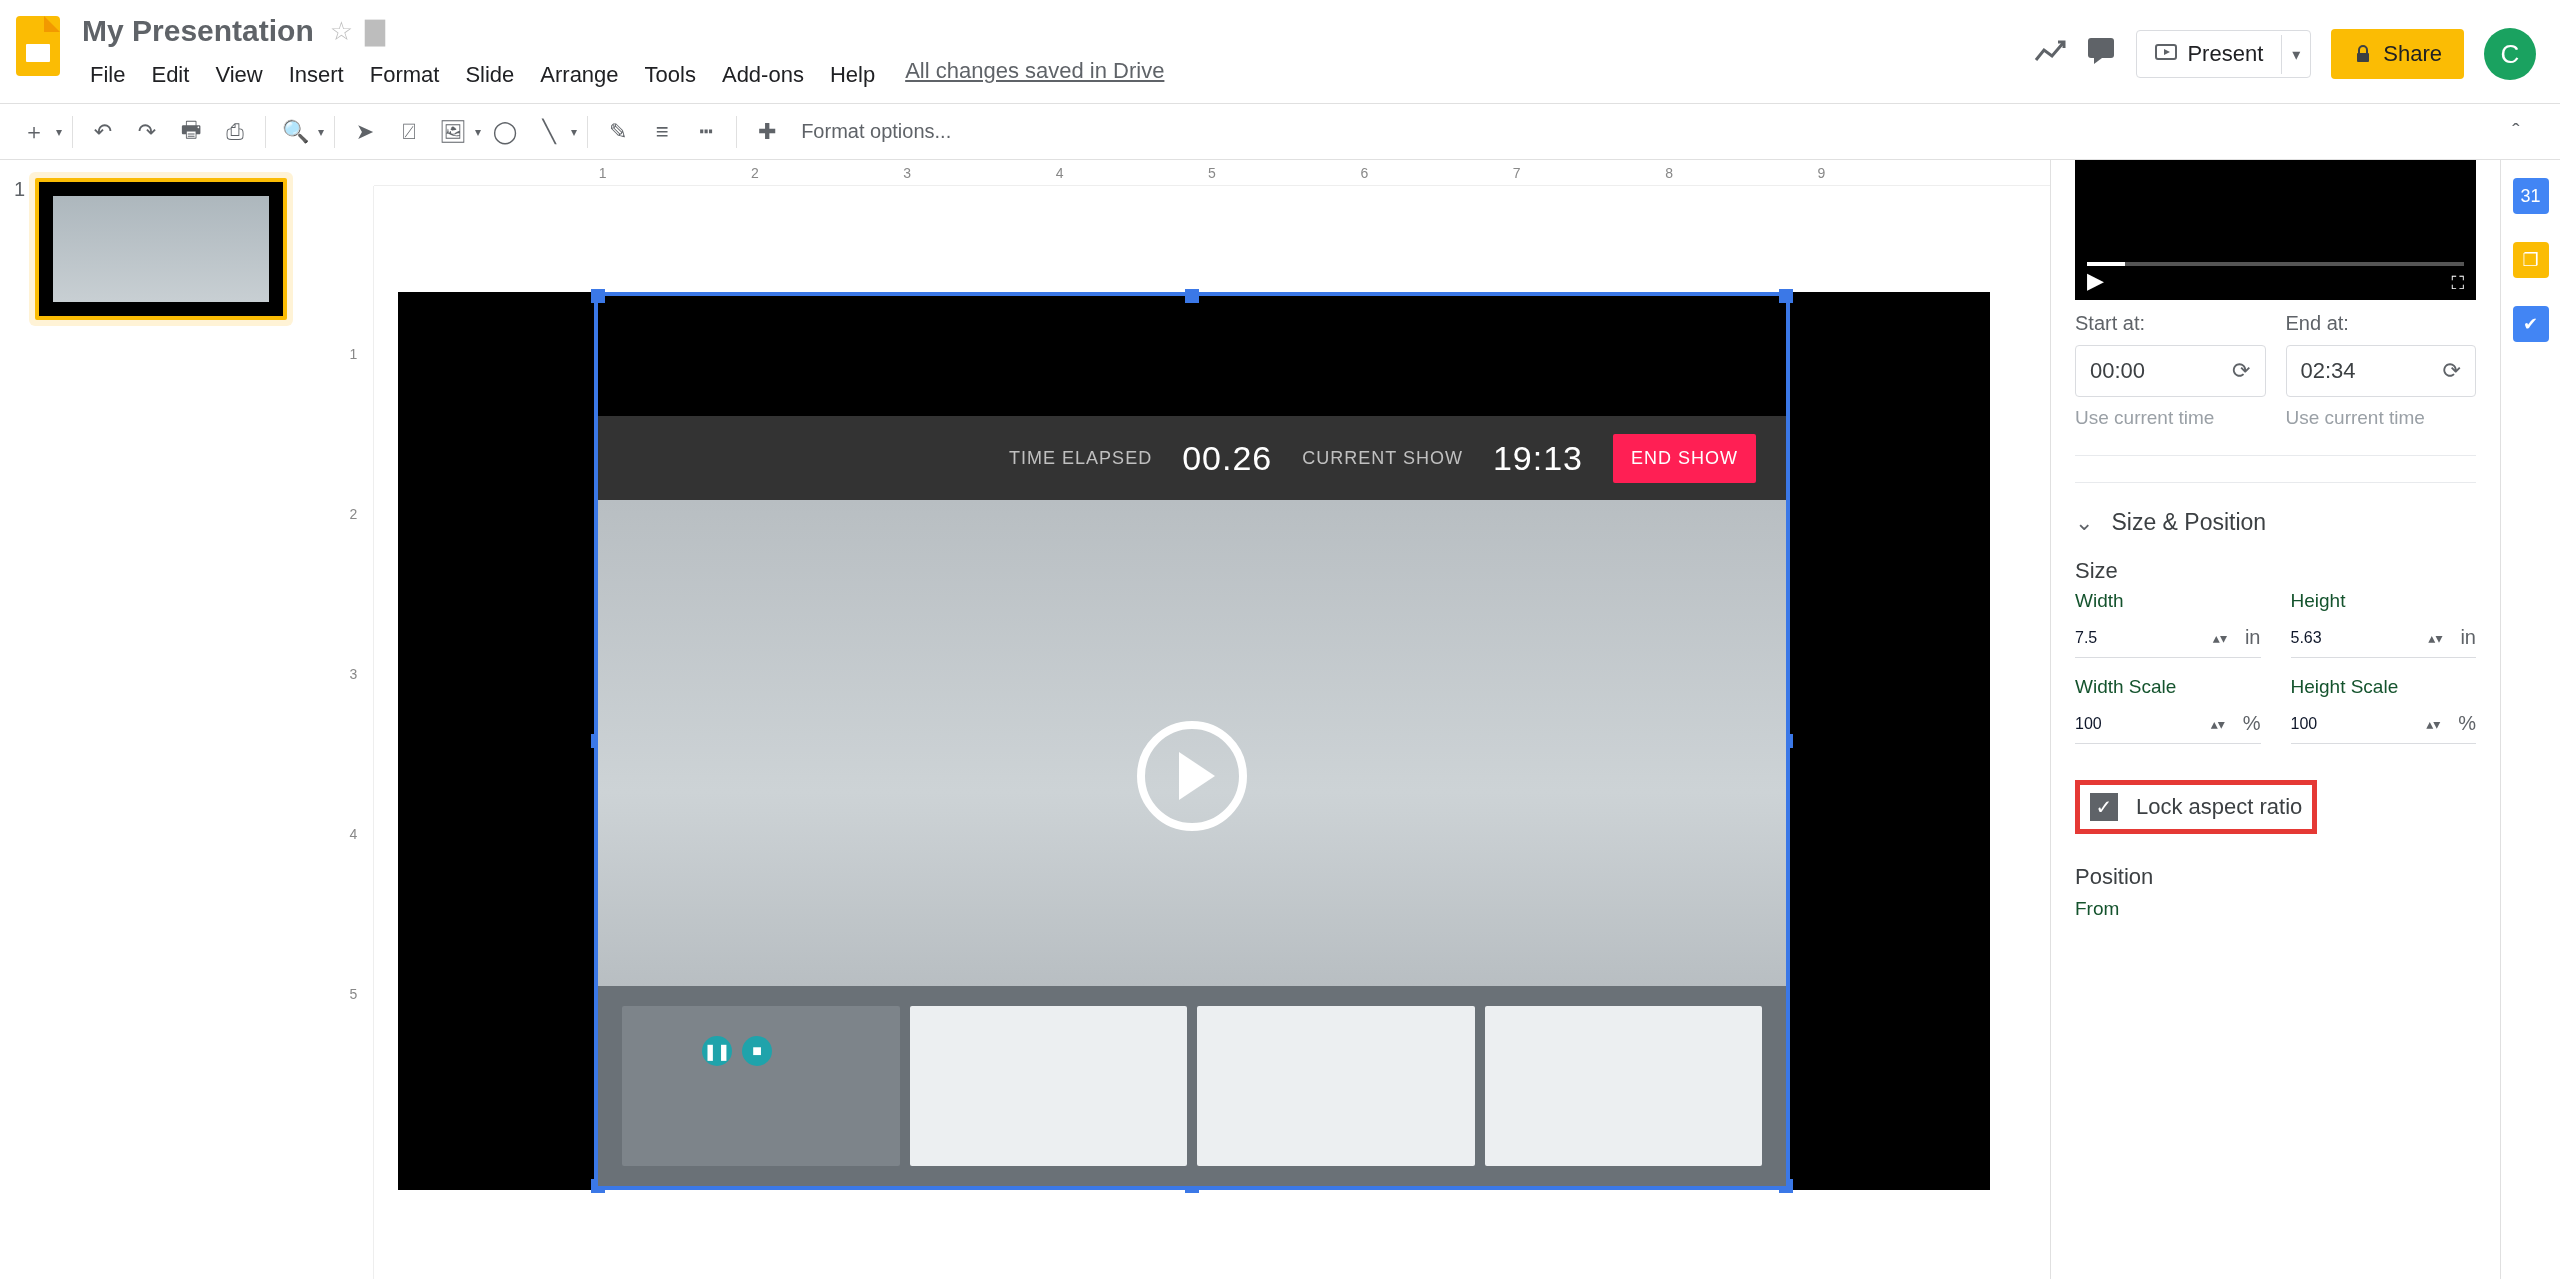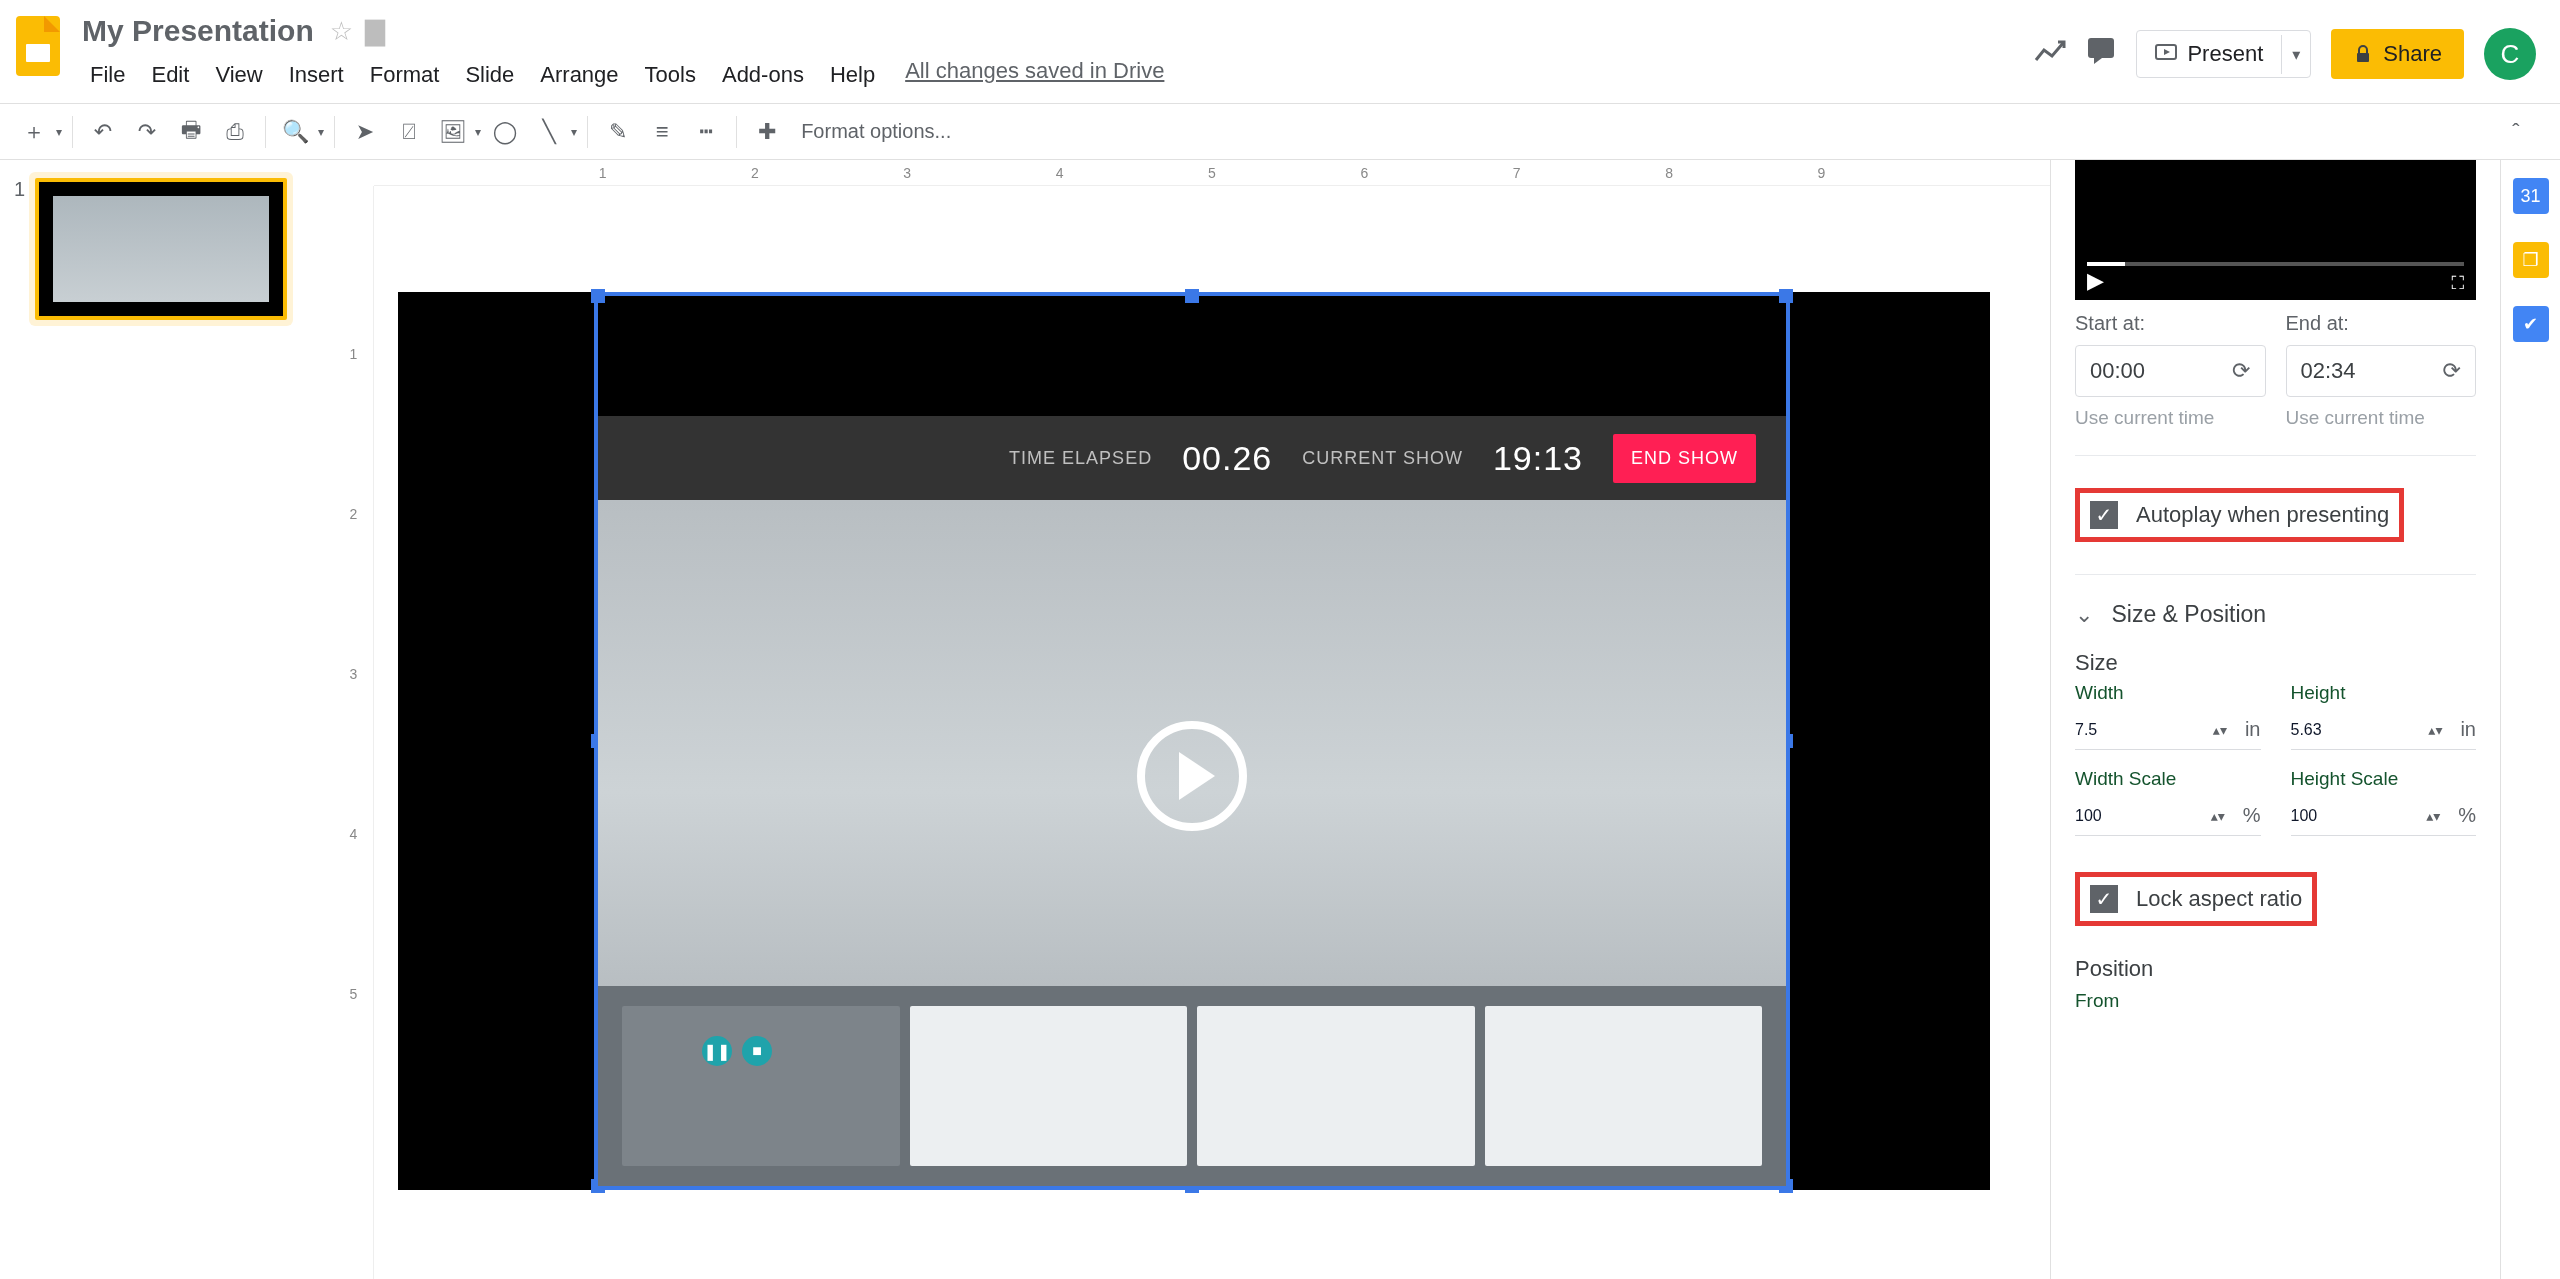--- a/index.html
+++ b/index.html
@@ -295,26 +295,20 @@
         <div class="time-col">
           <div class="time-label">End at:</div>
           <div class="time-input">
               <span>02:34</span>
               <span class="refresh-ic">⟳</span>
             </div>
           <div class="hint">Use current time</div>
         </div>
       </div>
       <div class="divider"></div>
-      <div class="checkbox-row">
-        <span class="annot">
-          <span class="cb-box checked"></span>
-          <span class="cb-label">Autoplay when presenting</span>
-        </span>
-      </div>
       <div class="divider"></div>
       <div class="sect-head">
         <span class="sect-chev">⌄</span>
         <span class="sect-title">Size &amp; Position</span>
       </div>
       <div class="sub-title">Size</div>
       <div class="dim-row">
         <div class="dim-col">
           <div class="dim-label">Width</div>
           <div class="dim-input">

